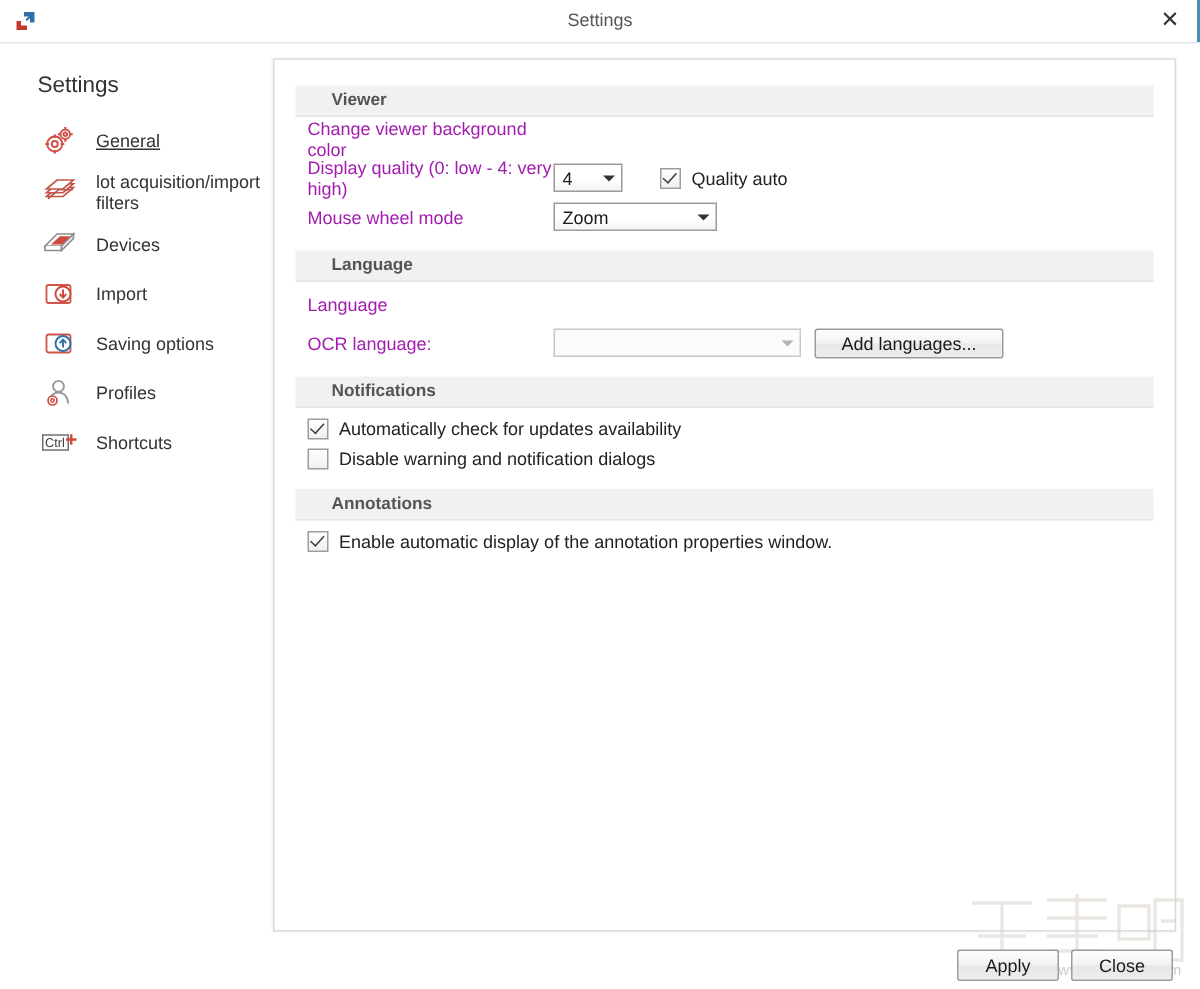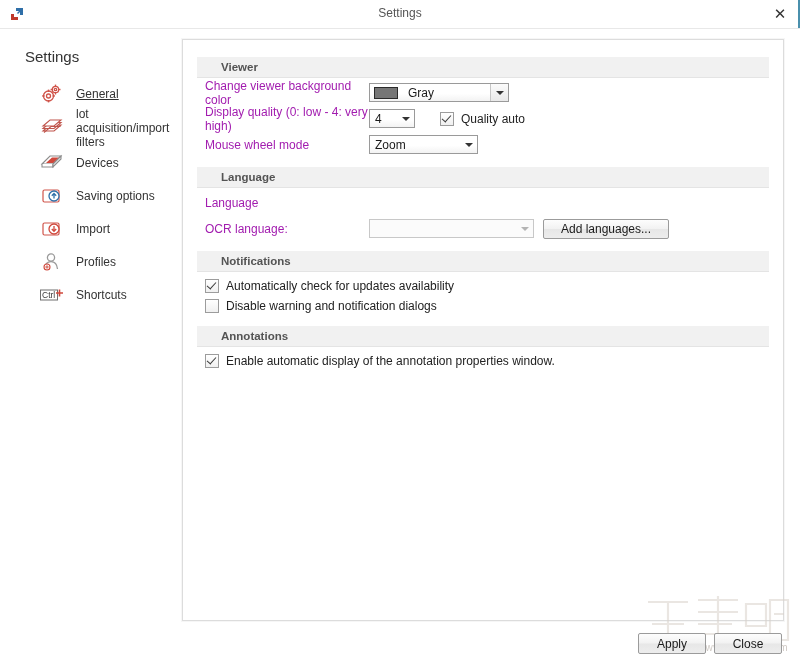--- a/index.html
+++ b/index.html
@@ -88,21 +88,20 @@
     left: 0;
     top: 48px;
     width: 180px;
   }
   .nav-item {
     position: relative;
     height: 33px;
     display: flex;
     align-items: center;
     cursor: pointer;
-    padding-left: 12px;
   }
   .nav-item.tall { height: 36px; }
   .nav-icon {
     width: 32px;
     margin-left: 24px;
     display: flex;
     align-items: center;
     justify-content: center;
     flex: none;
   }
@@ -373,36 +372,36 @@
             <path d="M13 12 L21 4 L21 7 L13 15 Z" fill="#f2f2f2" stroke="#8c8c8c" stroke-width="1.1"></path>
           </svg>
         </span>
         <span class="nav-label">Devices</span>
       </div>
 
       <div class="nav-item">
         <span class="nav-icon">
           <svg width="24" height="22" viewBox="0 0 24 22">
             <rect x="3" y="5" width="16" height="12" rx="1.5" fill="#ffffff" stroke="#d0544a" stroke-width="1.2"></rect>
+            <circle cx="14" cy="11" r="5" fill="#ffffff" stroke="#d0483c" stroke-width="1.3"></circle>
+            <path d="M14 8 L14 13 M11.8 11 L14 13.4 L16.2 11" stroke="#d0483c" stroke-width="1.3" fill="none"></path>
+          </svg>
+        </span>
+        <span class="nav-label">Import</span>
+      </div>
+
+      <div class="nav-item">
+        <span class="nav-icon">
+          <svg width="24" height="22" viewBox="0 0 24 22">
+            <rect x="3" y="5" width="16" height="12" rx="1.5" fill="#ffffff" stroke="#d0544a" stroke-width="1.2"></rect>
             <circle cx="14" cy="11" r="5" fill="#ffffff" stroke="#2f6fa8" stroke-width="1.3"></circle>
             <path d="M14 13.6 L14 8.6 M11.8 10.8 L14 8.4 L16.2 10.8" stroke="#2f6fa8" stroke-width="1.3" fill="none"></path>
           </svg>
         </span>
         <span class="nav-label">Saving options</span>
-      </div>
-
-      <div class="nav-item">
-        <span class="nav-icon">
-          <svg width="24" height="22" viewBox="0 0 24 22">
-            <rect x="3" y="5" width="16" height="12" rx="1.5" fill="#ffffff" stroke="#d0544a" stroke-width="1.2"></rect>
-            <circle cx="14" cy="11" r="5" fill="#ffffff" stroke="#d0483c" stroke-width="1.3"></circle>
-            <path d="M14 8 L14 13 M11.8 11 L14 13.4 L16.2 11" stroke="#d0483c" stroke-width="1.3" fill="none"></path>
-          </svg>
-        </span>
-        <span class="nav-label">Import</span>
       </div>
 
       <div class="nav-item">
         <span class="nav-icon">
           <svg width="24" height="22" viewBox="0 0 24 22">
             <circle cx="11" cy="6.5" r="3.6" fill="none" stroke="#9a9a9a" stroke-width="1.3"></circle>
             <path d="M4.5 18 C5 12.8 8 10.6 11 10.6 C14 10.6 17 12.8 17.5 18" fill="none" stroke="#9a9a9a" stroke-width="1.3"></path>
             <circle cx="7" cy="16" r="3" fill="#ffffff" stroke="#d0483c" stroke-width="1.1"></circle>
             <circle cx="7" cy="16" r="1.1" fill="none" stroke="#d0483c" stroke-width="1"></circle>
           </svg>
@@ -423,27 +422,20 @@
 
     </div>
   </div>
 
   <div class="panel">
 
     <div class="section-head first">Viewer</div>
 
     <div class="row">
       <span class="row-label">Change viewer background color</span>
-      <div class="combo combo-color">
-        <span class="swatch"></span>
-        <span class="combo-text">Gray</span>
-        <span class="arrow-box">
-            <i class="caret"></i>
-          </span>
-      </div>
     </div>
 
     <div class="row">
       <span class="row-label">Display quality (0: low - 4: very high)</span>
       <div class="combo combo-quality flat">
         <span class="combo-text">4</span>
         <span class="arrow-box">
             <i class="caret"></i>
           </span>
       </div>

